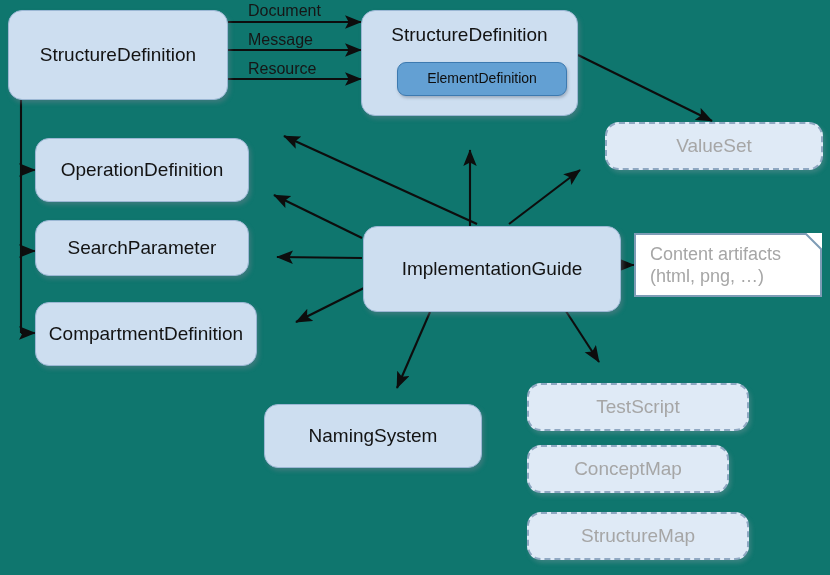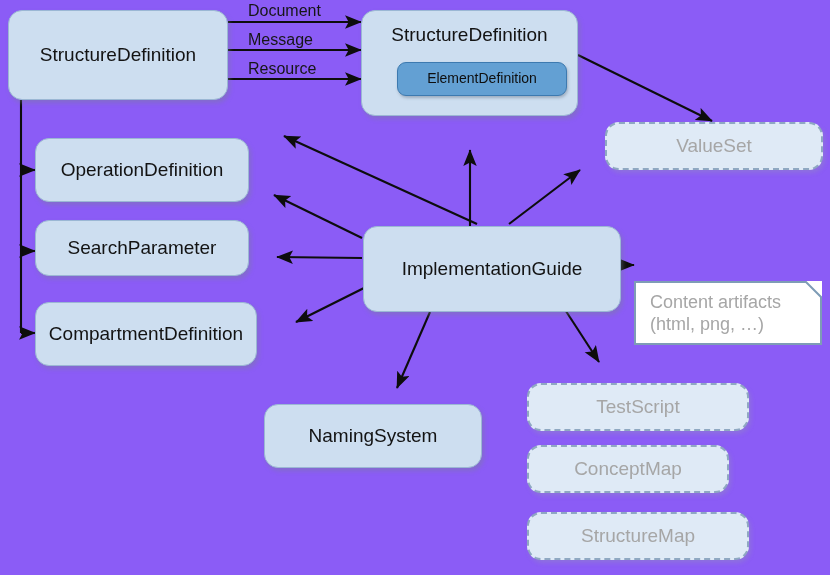--- a/index.html
+++ b/index.html
@@ -8,21 +8,21 @@
     padding: 0;
     background: #ffffff;
   }
   body {
     font-family: "Liberation Sans", sans-serif;
   }
   #canvas {
     position: relative;
     width: 830px;
     height: 575px;
-    background: #8b5cf6;
+    background: #0f766e;
     overflow: hidden;
   }
   #edges {
     position: absolute;
     left: 0;
     top: 0;
     width: 830px;
     height: 575px;
     pointer-events: none;
   }
@@ -72,21 +72,20 @@
   
   .node.note {
     background: #ffffff;
     border: none;
     color: #a6a6a6;
     font-size: 18px;
     text-align: left;
     justify-content: flex-start;
     align-items: center;
     padding: 0 0 0 16px;
-    margin-top: 48px;
   }
   .note-shape {
     position: absolute;
     left: 0; top: 0;
     width: 100%;
     height: 100%;
     pointer-events: none;
   }
   .note-label {
     position: relative;

